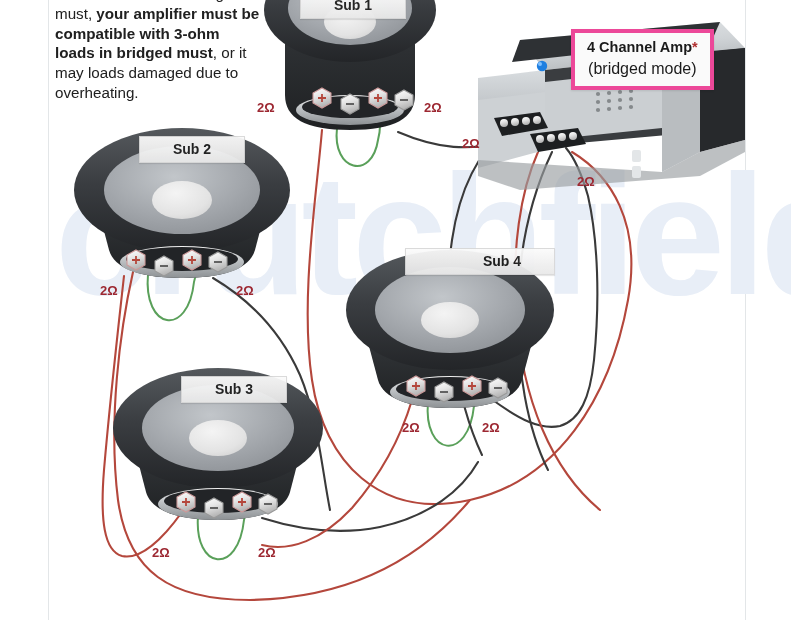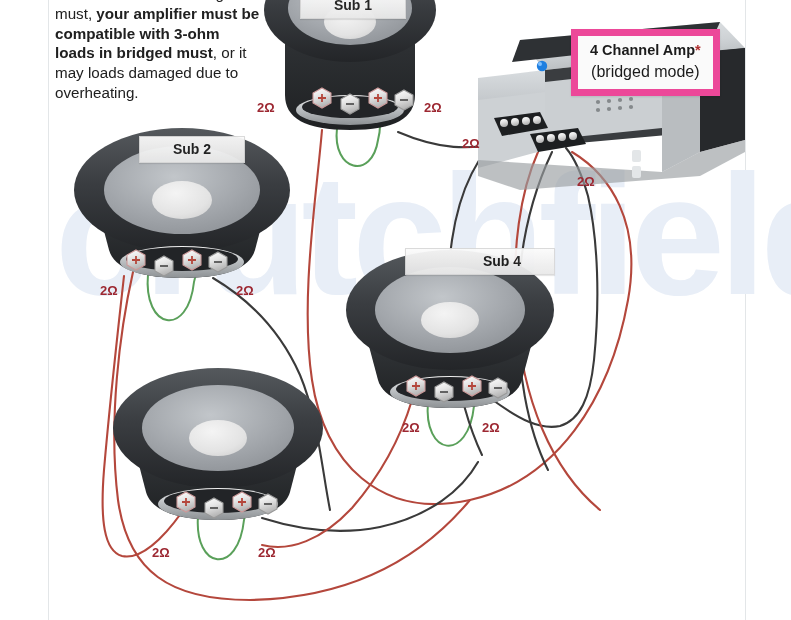--- a/index.html
+++ b/index.html
@@ -25,21 +25,21 @@
 
   
   svg.layer{position:absolute;left:0;top:0;width:791px;height:620px;overflow:visible;}
 
   
   .lbl{position:absolute;border:1px solid #d8d8d8;
        background:linear-gradient(180deg,#fbfbfb 0%,#f2f2f2 50%,#e8e8e8 100%);
        color:#1b1b1b;font-weight:bold;font-size:14px;text-align:center;
        padding:4px 0 5px;box-shadow:0 1px 1px rgba(0,0,0,.10);
        opacity:.94;}
-  .amplbl{position:absolute;border:7px solid #ec4899;background:#fafafa;
+  .amplbl{position:absolute;border:4px solid #ec4899;background:#fafafa;
           text-align:center;padding:5px 12px 7px;line-height:1.35;
           box-shadow:0 1px 2px rgba(0,0,0,.10);}
   .amplbl .t1{font-size:14.5px;font-weight:bold;color:#1b1b1b;}
   .amplbl .t1 .star{color:#b03030;}
   .amplbl .t2{font-size:16px;color:#1b1b1b;}
 
   
   .ohm{position:absolute;color:#9d2832;font-weight:bold;font-size:13px;
        font-family:"Liberation Sans",sans-serif;white-space:nowrap;}
 </style>
@@ -308,20 +308,21 @@
         <g>
           <path d="M498,378 l9,5 v10 l-9,5 l-9,-5 v-10 Z" fill="url(#gScrew)" stroke="#999" stroke-width="1.1"></path>
           <path d="M494,388 h8" stroke="#555" stroke-width="1.8"></path>
         </g>
       </g>
     </g>
   </svg>
 
   <div class="lbl" style="left:300px;top:-8px;width:104px;">Sub 1</div>
   <div class="lbl" style="left:139px;top:136px;width:104px;">Sub 2</div>
+  <div class="lbl" style="left:181px;top:376px;width:104px;">Sub 3</div>
   <div class="lbl" style="left:405px;top:248px;width:104px;padding-left:44px;">Sub 4</div>
 
   <div class="amplbl" style="left:571px;top:29px;">
     <div class="t1"><span>4 Channel Amp</span><span class="star">*</span></div>
     <div class="t2">(bridged mode)</div>
   </div>
 
   <div class="ohm" style="left:257px;top:100px;">2Ω</div>
   <div class="ohm" style="left:424px;top:100px;">2Ω</div>
 

